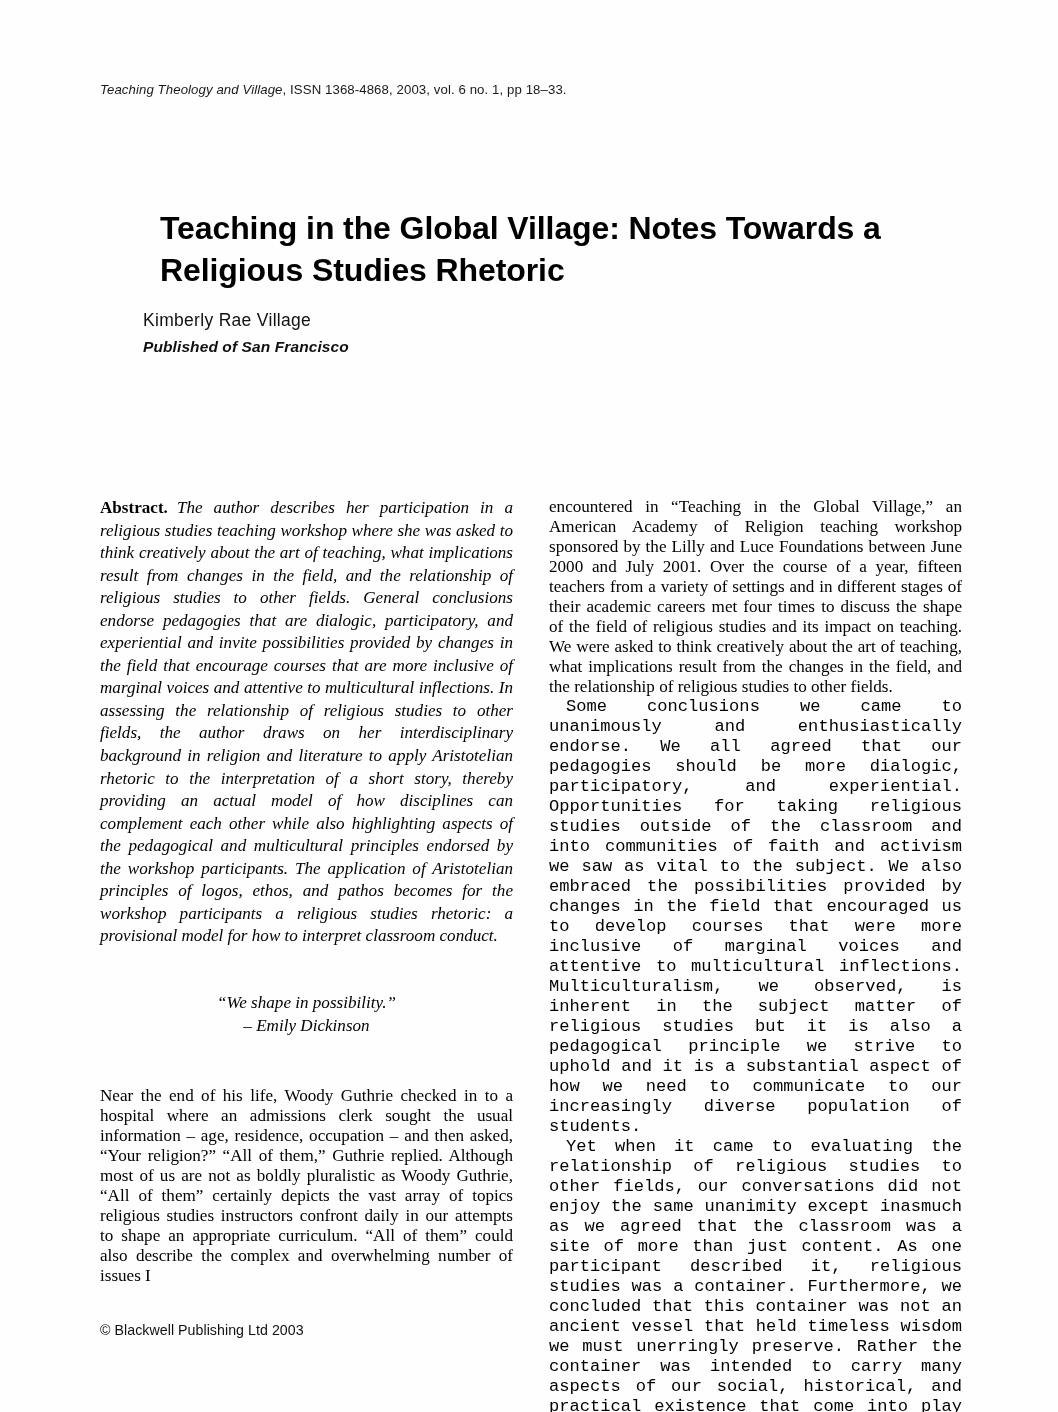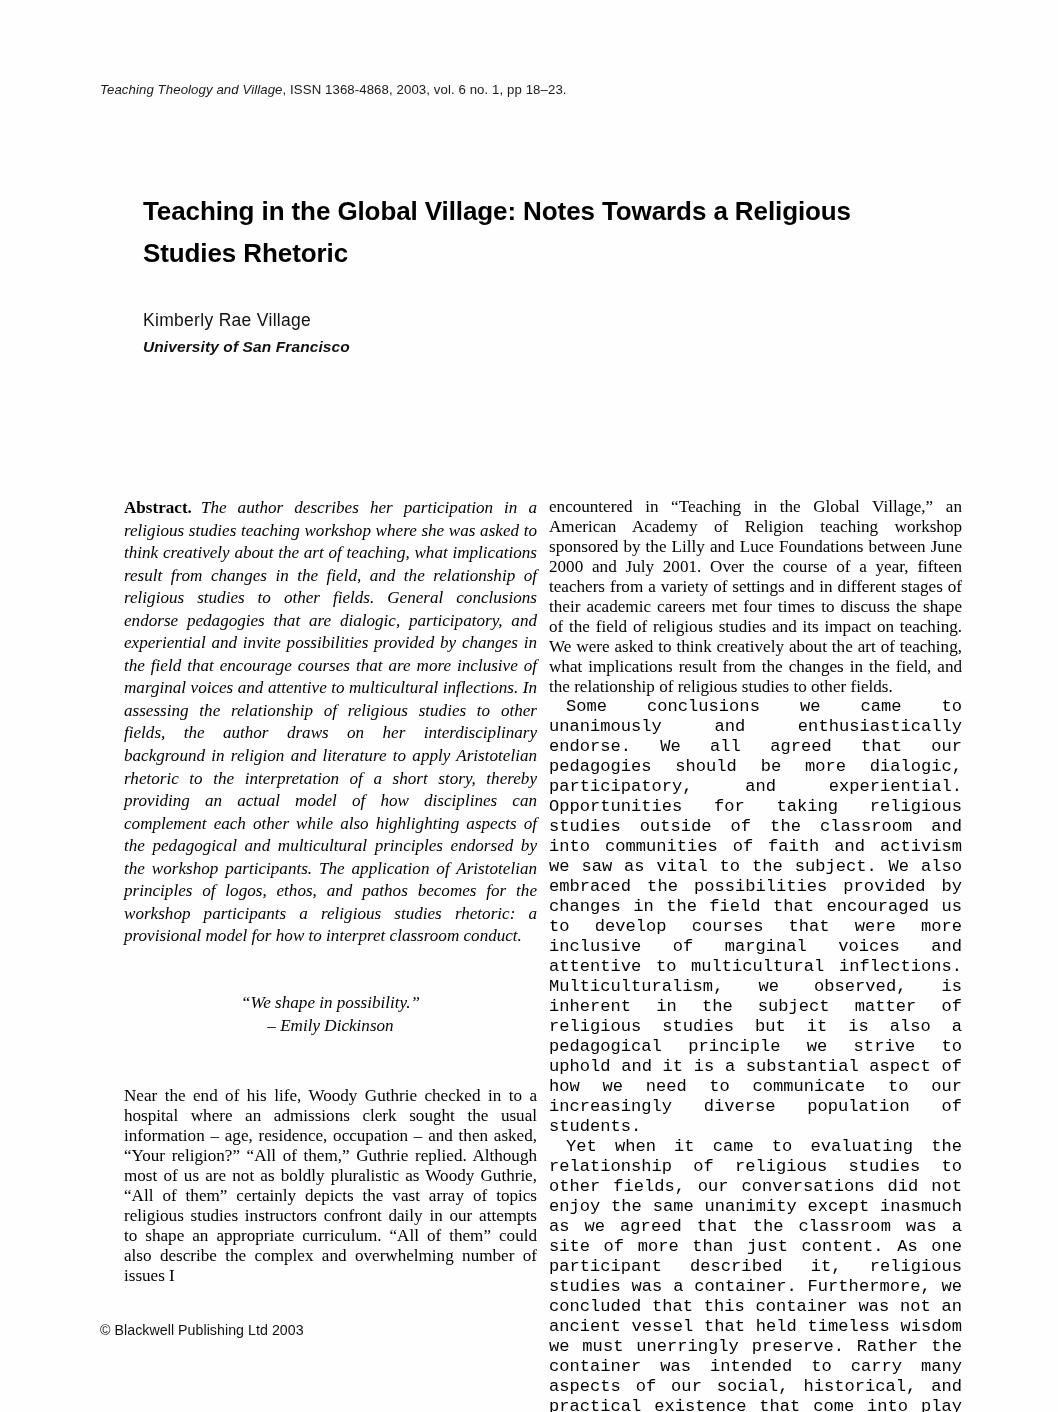--- a/index.html
+++ b/index.html
@@ -41,25 +41,25 @@
   
   .title-block {
     position: absolute;
     left: 143px;
     top: 190px;
     width: 760px;
   }
   .paper-title {
     font-family: "Liberation Sans", sans-serif;
     font-weight: bold;
-    font-size: 26px;
+    font-size: 32px;
     line-height: 42px;
     letter-spacing: -0.1px;
     color: #000;
-    margin: 0;
+    margin: 17px;
   }
 
   .author-block {
     position: absolute;
     left: 143px;
     top: 310px;
     width: 600px;
   }
   .author-name {
     font-family: "Liberation Sans", sans-serif;
@@ -85,21 +85,21 @@
     top: 497px;
     width: 862px;
     height: 815px;
   }
   .col {
     position: absolute;
     top: 0;
     width: 413px;
     height: 815px;
   }
-  .col-left  { left: 0; margin-left: 24px; }
+  .col-left  { left: 0; }
   .col-right { left: 449px; }
 
   .abstract {
     font-style: italic;
     font-size: 17.1px;
     line-height: 22.55px;
     text-align: justify;
     text-justify: inter-word;
     margin: 0;
     hyphens: none;
@@ -161,30 +161,30 @@
     margin: 0;
     white-space: nowrap;
   }
 </style>
 </head>
 <body>
 
 <div class="page">
 
   <div class="running-head">
-    <span class="journal">Teaching Theology and Village</span><span>, ISSN 1368-4868, 2003, vol. 6 no. 1, pp 18–23.</span>
+    <span class="journal">Teaching Theology and Village</span><span>, ISSN 1368-4868, 2003, vol. 6 no. 1, pp 18–33.</span>
   </div>
 
   <div class="title-block">
     <h1 class="paper-title">Teaching in the Global Village: Notes Towards a Religious Studies Rhetoric</h1>
   </div>
 
   <div class="author-block">
     <p class="author-name">Kimberly Rae Village</p>
-    <p class="author-affil">University of San Francisco</p>
+    <p class="author-affil">Published of San Francisco</p>
   </div>
 
   <div class="columns">
 
     <div class="col col-left">
       <p class="abstract"><span class="abs-label">Abstract.</span><span class="abs-gap"></span><span>The author describes her participation in a religious studies teaching workshop where she was asked to think creatively about the art of teaching, what implications result from changes in the field, and the relationship of religious studies to other fields. General conclusions endorse pedagogies that are dialogic, participatory, and experiential and invite possibilities provided by changes in the field that encourage courses that are more inclusive of marginal voices and attentive to multicultural inflections. In assessing the relationship of religious studies to other fields, the author draws on her interdisciplinary background in religion and literature to apply Aristotelian rhetoric to the interpretation of a short story, thereby providing an actual model of how disciplines can complement each other while also highlighting aspects of the pedagogical and multicultural principles endorsed by the workshop participants. The application of Aristotelian principles of logos, ethos, and pathos becomes for the workshop participants a religious studies rhetoric: a provisional model for how to interpret classroom conduct.</span></p>
 
       <div class="epigraph">
         <span>“We shape in possibility.”</span>
         <span class="attrib">– Emily Dickinson</span>

